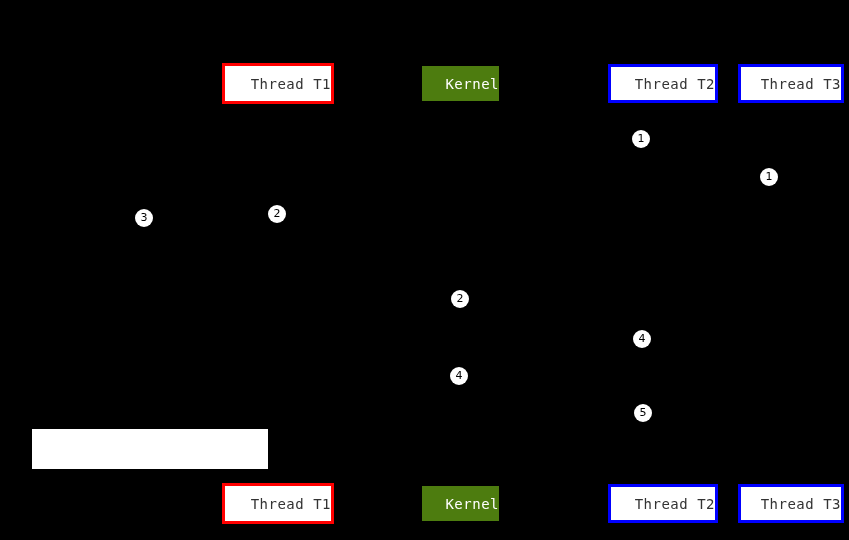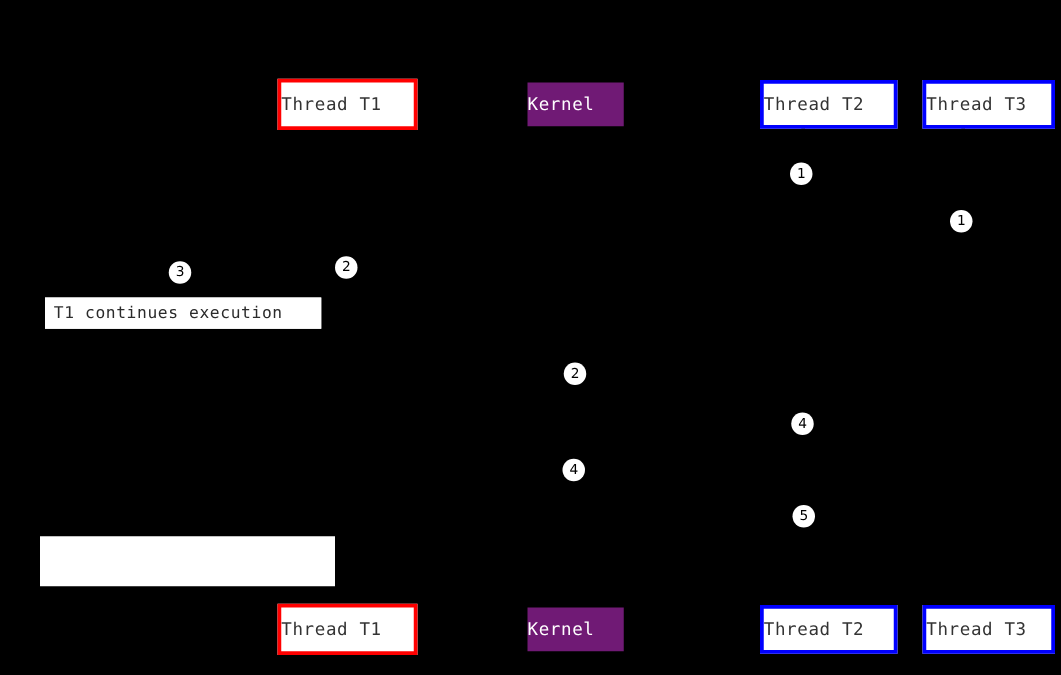--- a/index.html
+++ b/index.html
@@ -13,35 +13,35 @@
   .canvas{position:absolute;left:0;top:0;width:849px;height:540px;}
 
   
   .lifeline{
     position:absolute;width:1px;background:#000000;
   }
 
   
   .pbox{
     position:absolute;
-    display:flex;align-items:center;justify-content:flex-start;
+    display:flex;align-items:center;justify-content:flex-end;
     font-family:"DejaVu Sans Mono", monospace;
     font-size:14px;
     letter-spacing:0.5px;
     white-space:nowrap;
     box-sizing:border-box;
   }
   .pbox.light{
     background:#ffffff;
     color:#333333;
   }
   .pbox.redborder{ border:3px solid #ff0000; }
   .pbox.blueborder{ border:3px solid #0000ff;margin-left:20px; }
   .pbox.solidblue{
-    background:#701a75;
+    background:#4d7c0f;
     color:#ffffff;
     border:0;
   }
 
   
   .note{
     position:absolute;
     background:#ffffff;
     border:1px solid #ffffff;
     box-sizing:border-box;
@@ -127,23 +127,20 @@
   <div class="marker" style="left:633px;top:330px;">
     <span>4</span>
   </div>
   <div class="marker" style="left:450px;top:367px;">
     <span>4</span>
   </div>
   <div class="marker" style="left:634px;top:404px;">
     <span>5</span>
   </div>
 
-  <div class="note" style="left:36px;top:238px;width:221px;height:25px;">
-    <span>T1 continues execution</span>
-  </div>
 
   <div class="blankbox" style="left:32px;top:429px;width:236px;height:40px;">
     <span></span>
   </div>
 
   <div class="stub" style="left:276px;top:479px;"></div>
   <div class="pbox light redborder" style="left:222px;top:483px;width:112px;height:41px;">
     <span>Thread T1</span>
   </div>
 

